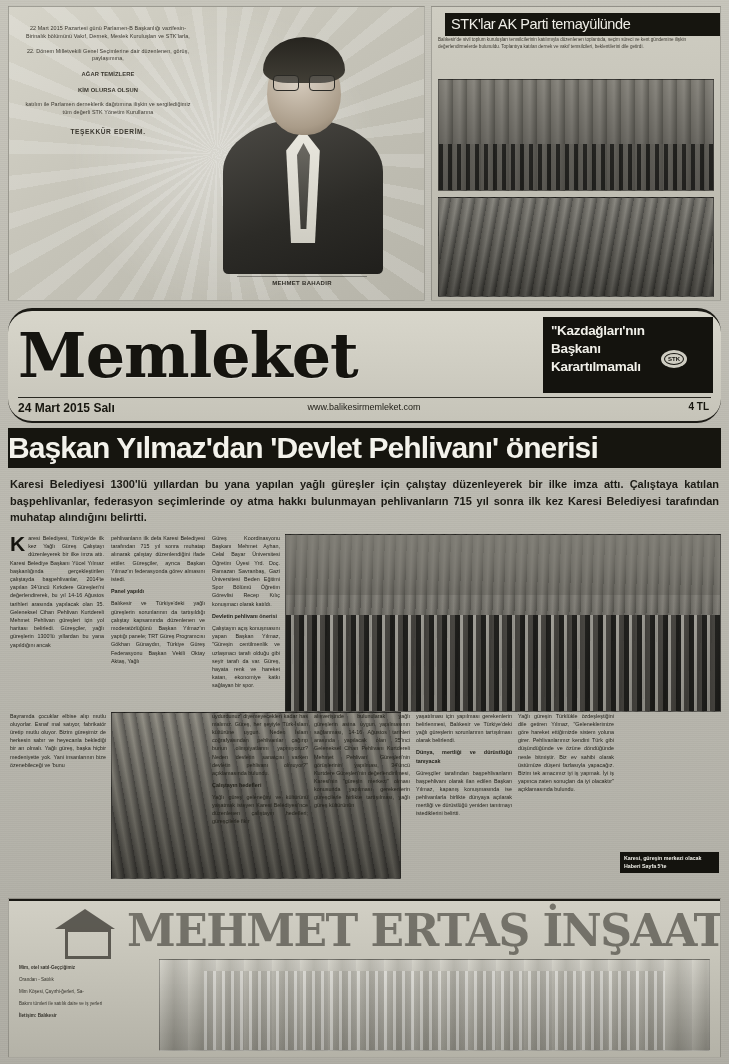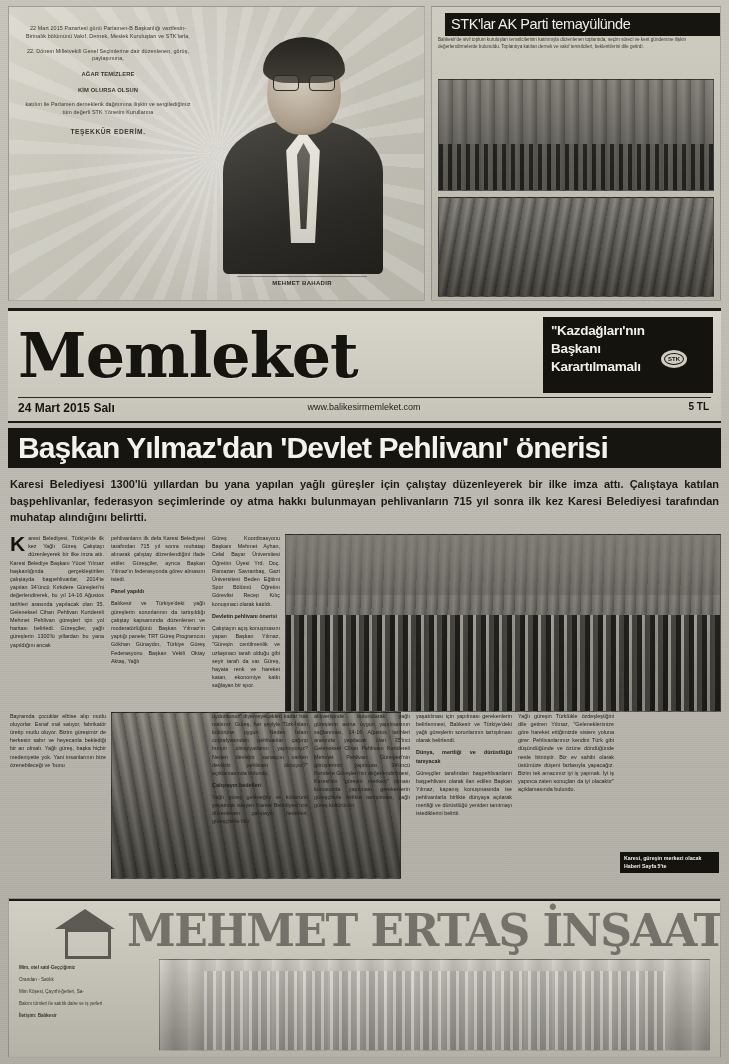--- a/index.html
+++ b/index.html
@@ -193,20 +193,21 @@
   
   .masthead {
     position: absolute;
     left: 8px; right: 8px; top: 308px;
     height: 110px;
     border-top: 3px solid #1b1a15;
     border-bottom: 2px solid #1b1a15;
     background: linear-gradient(180deg,#d8d6cb,#c6c4b9);
     display: flex;
     align-items: flex-start;
+    border-radius: 24px;
   }
   .masthead-title {
     position: absolute;
     left: 10px; top: 14px;
     font-family: "DejaVu Serif", serif;
     font-weight: bold;
     font-size: 62px;
     letter-spacing: -1px;
     color: #15140f;
     line-height: 1;
@@ -275,21 +276,20 @@
   }
 
   
   .headline-bar {
     position: absolute;
     left: 8px; right: 8px; top: 428px;
     height: 40px;
     background: #16150f;
     display: flex;
     align-items: center;
-    padding-left: 10px;
     box-sizing: border-box;
   }
   .headline-bar h1 {
     margin: 0;
     color: #f3f2eb;
     font-size: 30px;
     font-weight: bold;
     letter-spacing: -0.9px;
     white-space: nowrap;
   }
@@ -508,21 +508,21 @@
       <div class="photo-block"></div>
       <div class="photo-block2"></div>
     </div>
   </div>
 
   <div class="masthead">
     <div class="masthead-title">Memleket</div>
     <div class="masthead-rule"></div>
     <div class="masthead-date">24 Mart 2015 Salı</div>
     <div class="masthead-url">www.balikesirmemleket.com</div>
-    <div class="masthead-price">5 TL</div>
+    <div class="masthead-price">4 TL</div>
     <div class="masthead-box">
       <div class="l">"Kazdağları'nın</div>
       <div class="l">Başkanı</div>
       <div class="l">Karartılmamalı</div>
       <div class="logo-egg">
           <span>STK</span>
         </div>
     </div>
   </div>
 

